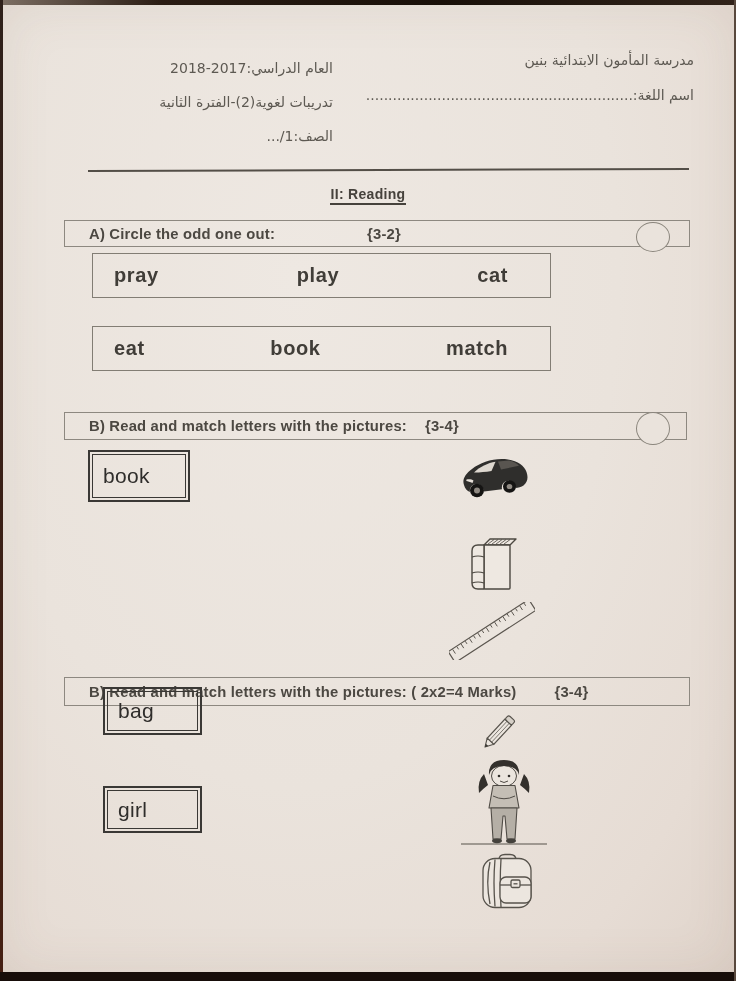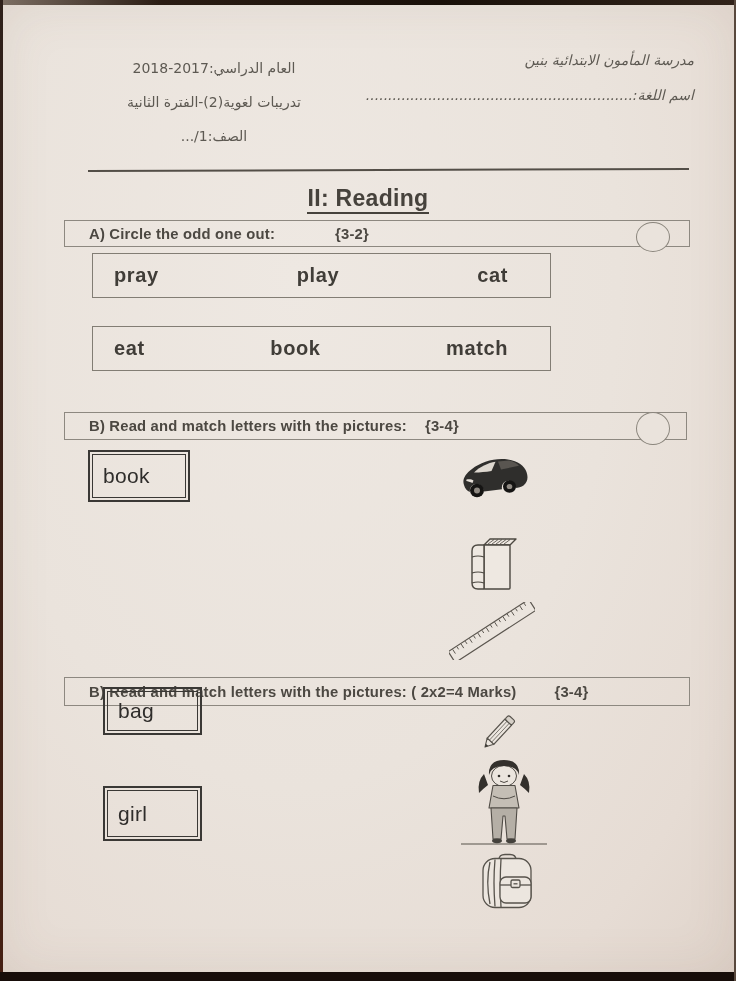--- a/index.html
+++ b/index.html
@@ -11,55 +11,55 @@
   .edge-top{position:absolute;left:0;top:0;width:100%;height:5px;
     background:linear-gradient(90deg,#7d6f64,#2a1c13 22%,#191009 60%,#31231a);}
   .edge-left{position:absolute;left:0;top:0;width:3px;height:100%;
     background:linear-gradient(180deg,#2e201a,#451f12);}
   .edge-bottom{position:absolute;left:0;bottom:0;width:100%;height:9px;background:#170d09;}
   .edge-right{position:absolute;right:0;top:0;width:2px;height:100%;background:#58483d;}
 
   .abs{position:absolute;}
   .ar{font-family:"DejaVu Sans",sans-serif;direction:rtl;color:#5d5952;font-size:14px;}
   .hdr-right{top:50px;right:42px;text-align:right;line-height:20px;}
-  .hdr-right div{margin-bottom:15px;white-space:nowrap;font-style:italic;}
+  .hdr-right div{margin-bottom:15px;white-space:nowrap;}
   .hdr-left{top:58px;left:95px;width:238px;text-align:right;line-height:20px;}
-  .hdr-left div{margin-bottom:14px;white-space:nowrap;text-align:center;}
+  .hdr-left div{margin-bottom:14px;white-space:nowrap;}
 
   .divider{top:169px;left:88px;width:601px;height:2px;background:#534e47;transform:rotate(-.2deg);}
 
   .title-wrap{top:185px;left:0;width:736px;text-align:center;}
-  .title-wrap span{font-size:23px;font-weight:bold;color:#46423c;letter-spacing:.3px;
+  .title-wrap span{font-size:14px;font-weight:bold;color:#46423c;letter-spacing:.3px;
     border-bottom:2px solid #46423c;padding:0 1px 1px;}
 
   .bar{border:1.3px solid #8d8880;display:flex;align-items:center;
     font-size:14.8px;font-weight:bold;color:#4c4842;letter-spacing:.2px;padding-left:24px;box-sizing:border-box;}
   .bar-a{left:64px;top:220px;width:626px;height:27px;}
   .bar-b1{left:64px;top:412px;width:623px;height:28px;}
   .bar-b2{left:64px;top:677px;width:626px;height:29px;}
-  .marks-a{margin-left:60px;}
+  .marks-a{margin-left:92px;}
   .marks-b1{margin-left:18px;}
   .marks-b2{margin-left:38px;}
   .score-circle{border:1.5px solid #8a857c;border-radius:50%;background:#eae3dc;box-sizing:border-box;}
   .circle-a{left:636px;top:222px;width:34px;height:30px;}
   .circle-b1{left:636px;top:412px;width:34px;height:33px;}
 
   .word-row{left:92px;width:459px;height:45px;border:1.5px solid #827d74;box-sizing:border-box;
     display:flex;align-items:center;justify-content:space-between;padding:0 42px 0 21px;
     font-size:20px;font-weight:600;color:#403d38;letter-spacing:.6px;}
   .word-row-1{top:253px;}
   .word-row-2{top:326px;}
 
   .match-box{border:2.6px solid #3a3835;box-sizing:border-box;display:flex;padding:2px;background:transparent;}
   .match-box .inner{flex:1;border:1.2px solid #3a3835;display:flex;align-items:center;
     padding-left:10px;font-size:21px;color:#2f2d2b;letter-spacing:.3px;}
   .box-book{left:88px;top:450px;width:102px;height:52px;}
   .box-ruler{left:88px;top:547px;width:101px;height:53px;}
   .box-bag{left:103px;top:687px;width:99px;height:48px;}
-  .box-girl{left:103px;top:786px;width:99px;height:55px;}
+  .box-girl{left:103px;top:786px;width:99px;height:47px;}
 
   .pic{display:block;}
   .pic-car{left:457px;top:452px;}
   .pic-book{left:464px;top:535px;}
   .pic-ruler{left:449px;top:602px;}
   .pic-pencil{left:476px;top:708px;}
   .pic-girl{left:458px;top:754px;}
   .pic-backpack{left:475px;top:850px;}
 </style>
 </head>

